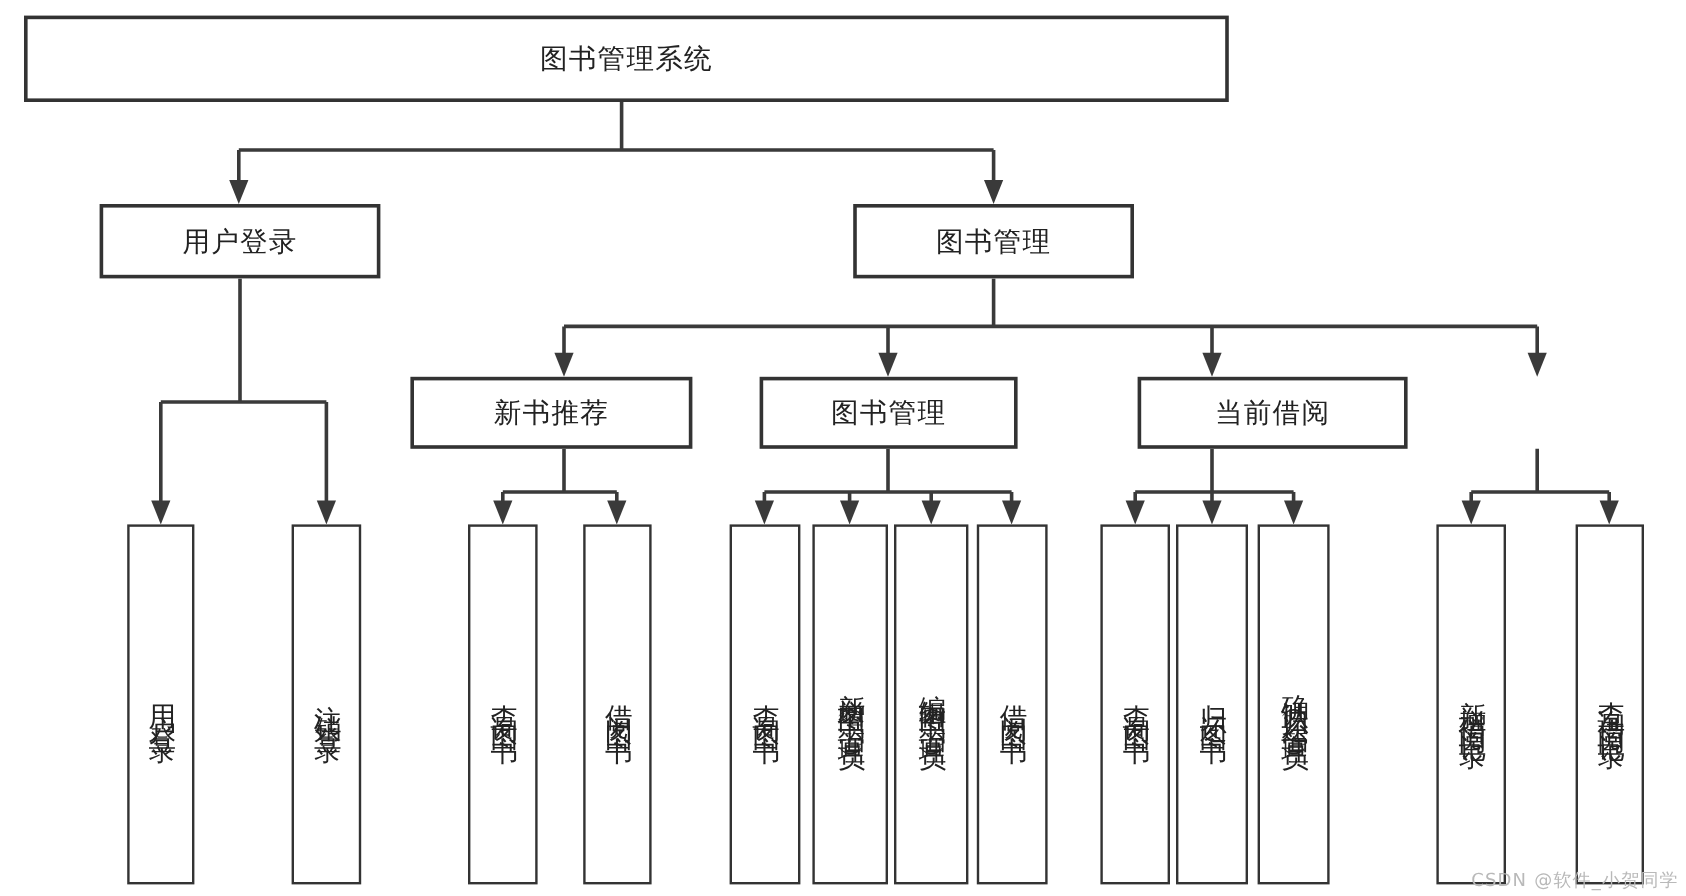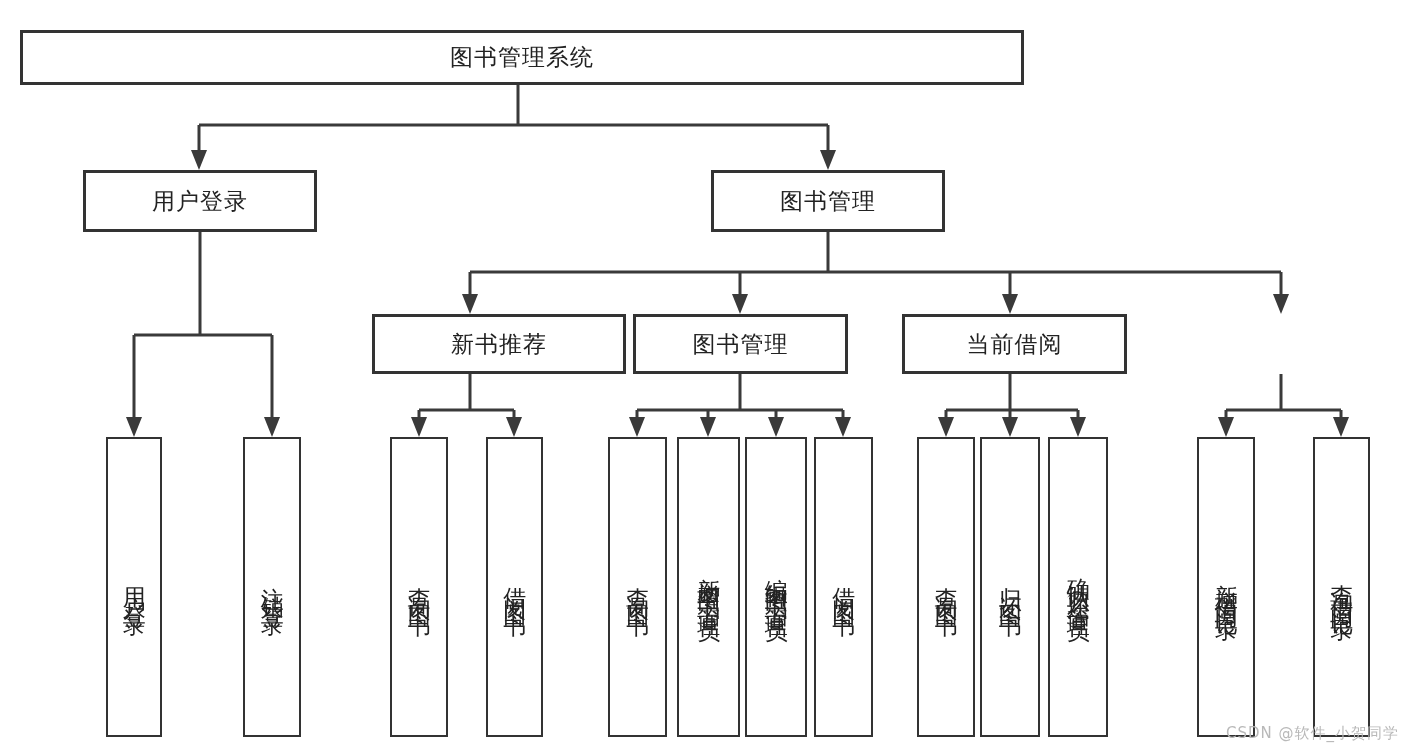--- a/index.html
+++ b/index.html
@@ -70,28 +70,28 @@
     <path d="M1010,374 V410 M946,410 H1078 M946,410 V421 M1010,410 V421 M1078,410 V421"></path>
     <polygon points="938,417 954,417 946,437"></polygon>
     <polygon points="1002,417 1018,417 1010,437"></polygon>
     <polygon points="1070,417 1086,417 1078,437"></polygon>
 
     <path d="M1281,374 V410 M1226,410 H1341 M1226,410 V421 M1341,410 V421"></path>
     <polygon points="1218,417 1234,417 1226,437"></polygon>
     <polygon points="1333,417 1349,417 1341,437"></polygon>
   </svg>
 
-  <div class="hbox" style="left:20px;top:30px;width:1004px;height:55px">图书管理系统</div>
+  <div class="hbox" style="left:20px;top:13px;width:1004px;height:72px">图书管理系统</div>
 
   <div class="hbox" style="left:83px;top:170px;width:234px;height:62px">用户登录</div>
   <div class="hbox" style="left:711px;top:170px;width:234px;height:62px">图书管理</div>
 
-  <div class="hbox" style="left:372px;top:314px;width:254px;height:60px">新书推荐</div>
+  <div class="hbox" style="left:342px;top:314px;width:235px;height:60px">新书推荐</div>
   <div class="hbox" style="left:633px;top:314px;width:215px;height:60px">图书管理</div>
-  <div class="hbox" style="left:902px;top:314px;width:225px;height:60px">当前借阅</div>
+  <div class="hbox" style="left:948px;top:314px;width:225px;height:60px">当前借阅</div>
 
   <div class="vbox" style="left:106px;top:437px;width:56px;height:300px">用户登录</div>
   <div class="vbox" style="left:243px;top:437px;width:58px;height:300px">注销登录</div>
 
   <div class="vbox" style="left:390px;top:437px;width:58px;height:300px">查询图书</div>
   <div class="vbox" style="left:486px;top:437px;width:57px;height:300px">借阅图书</div>
 
   <div class="vbox" style="left:608px;top:437px;width:59px;height:300px">查询图书</div>
   <div class="vbox" style="left:677px;top:437px;width:63px;height:300px;letter-spacing:6px">新增图书（管理员）</div>
   <div class="vbox" style="left:745px;top:437px;width:62px;height:300px;letter-spacing:6px">编辑图书（管理员）</div>

